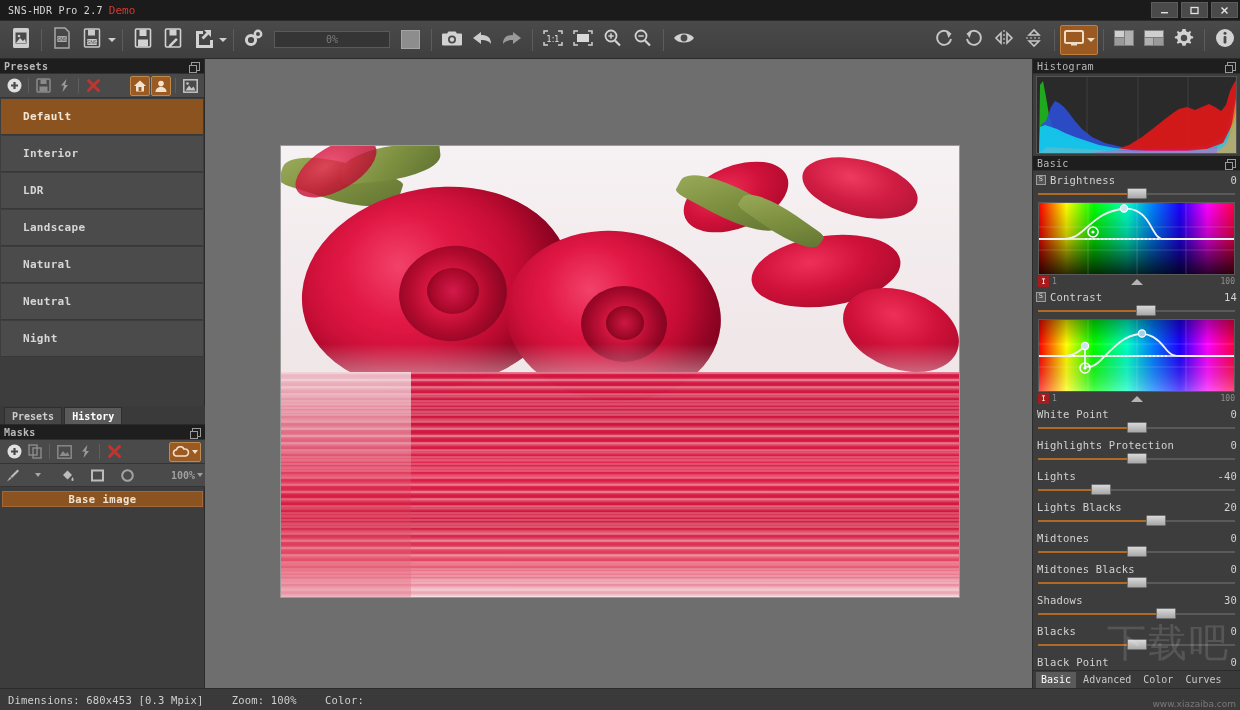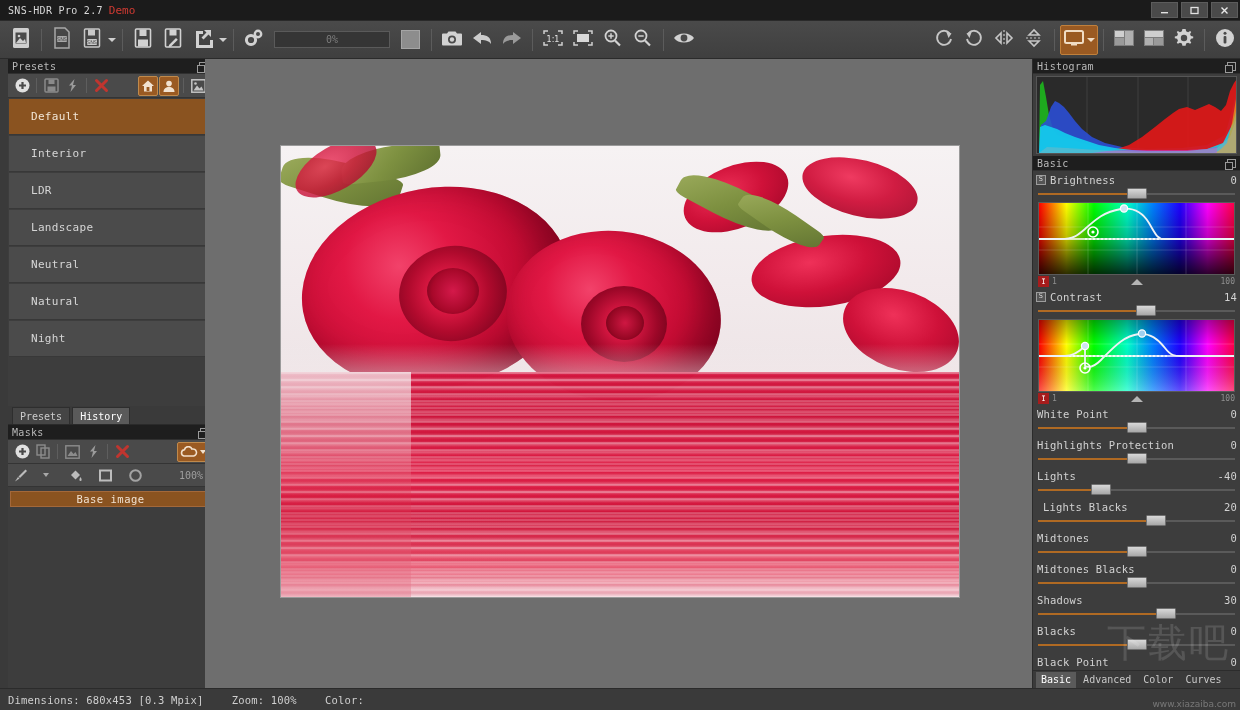--- a/index.html
+++ b/index.html
@@ -48,22 +48,22 @@
   .tb-caret::after { content:""; border-left:4px solid transparent; border-right:4px solid transparent; border-top:4px solid #cfcfcf; }
   .progressbar {
     width: 116px; height: 17px; background: #353535; border: 1px solid #5a5a5a;
     display:flex; align-items:center; justify-content:center;
     color:#7d7d7d; font-size:10px; margin: 0 5px;
   }
   .gray-square { width: 19px; height: 19px; background:#8d8d8d; border:1px solid #a5a5a5; margin: 0 6px; }
 
   
   .leftpanel {
-    position: absolute; top: 59px; left: 8px; width: 205px; height: 629px;
-    background: #3d3d3d; border-right: 1px solid #2b2b2b;
+    position: absolute; top: 59px; left: 0; width: 205px; height: 629px;
+    background: #3d3d3d; border-right: 1px solid #2b2b2b; font-weight: bold;
   }
   .panel-header {
     height: 15px; background: #1e1e1e; display:flex; align-items:center;
     padding: 0 4px; color:#b8b8b8; font-size:10px;
     border-bottom: 1px solid #303030;
   }
   .panel-header .ph-title { flex:1; letter-spacing:0.3px; }
   .mini-ico { width:9px; height:9px; border:1px solid #9a9a9a; position:relative; }
   .mini-ico::after { content:""; position:absolute; left:-3px; top:2px; width:6px; height:6px; border:1px solid #9a9a9a; background:#1e1e1e; }
 
@@ -590,24 +590,24 @@
     <div class="preset-item">
         <span>Interior</span>
       </div>
     <div class="preset-item">
         <span>LDR</span>
       </div>
     <div class="preset-item">
         <span>Landscape</span>
       </div>
     <div class="preset-item">
+        <span>Natural</span>
+      </div>
+    <div class="preset-item">
         <span>Neutral</span>
-      </div>
-    <div class="preset-item">
-        <span>Natural</span>
       </div>
     <div class="preset-item">
         <span>Night</span>
       </div>
   </div>
 
   <div class="lp-tabs">
     <div class="lp-tab">
         <span>Presets</span>
       </div>
@@ -905,21 +905,21 @@
         <span class="sl-val">-40</span>
       </div>
       <div class="slider-track">
         <div class="rail"></div>
         <div class="fill" style="width:32%"></div>
         <div class="knob" style="left:32%"></div>
       </div>
     </div>
     <div>
       <div class="slider-label">
-        <span class="sl-name" style="margin-left:7px;">Lights Blacks</span>
+        <span class="sl-name" style="margin-left:1px;">Lights Blacks</span>
         <span class="sl-val">20</span>
       </div>
       <div class="slider-track">
         <div class="rail"></div>
         <div class="fill" style="width:60%"></div>
         <div class="knob" style="left:60%"></div>
       </div>
     </div>
     <div>
       <div class="slider-label">

